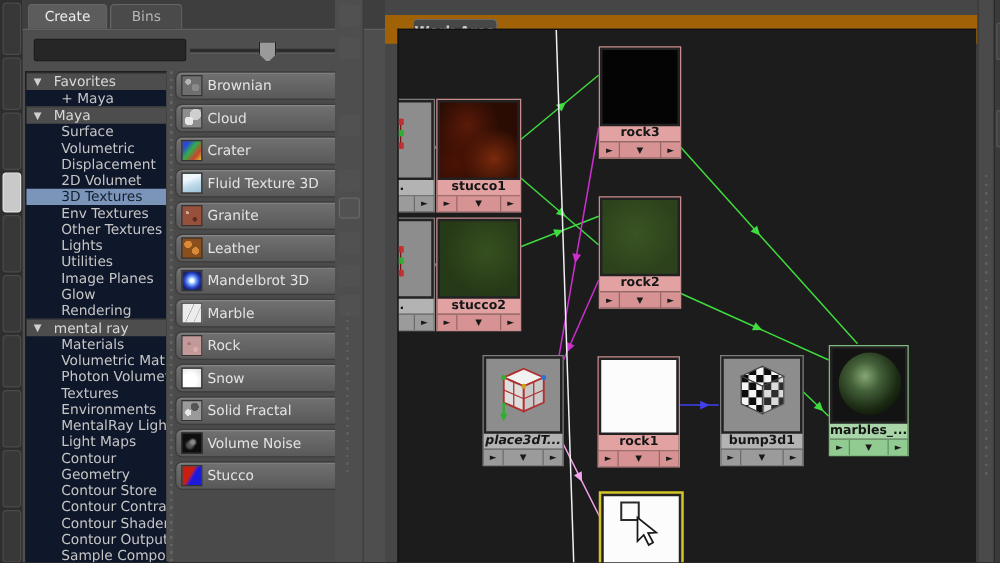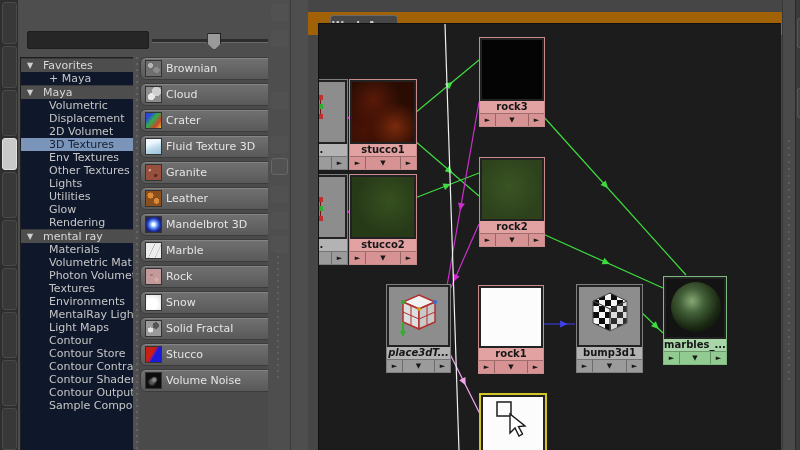--- a/index.html
+++ b/index.html
@@ -122,47 +122,54 @@
       <div class="edge-seg lit" style="top: 138px; height: 30px;"></div>
       <div class="edge-seg" style="top: 172px; height: 44px;"></div>
       <div class="edge-seg" style="top: 220px; height: 44px;"></div>
       <div class="edge-seg" style="top: 268px; height: 40px;"></div>
       <div class="edge-seg" style="top: 312px; height: 44px;"></div>
       <div class="edge-seg" style="top: 360px; height: 44px;"></div>
       <div class="edge-seg" style="top: 408px; height: 40px;"></div>
     </div>
 
   <div class="left-pane">
+    <div class="tab-bar">
+      <div class="tab active tab-create">Create</div>
+      <div class="tab inactive tab-bins">Bins</div>
+    </div>
     <input class="search-box" type="text" value="" placeholder="" style="">
     <div class="zoom-slider">
       <div class="slider-handle"></div>
     </div>
     <div class="tree" id="tree">
         <div class="tree-row header"><span class="tri">▼</span>Favorites</div>
         <div class="tree-row">+ Maya</div>
         <div class="tree-row header"><span class="tri">▼</span>Maya</div>
+        <div class="tree-row">Surface</div>
         <div class="tree-row">Volumetric</div>
         <div class="tree-row">Displacement</div>
         <div class="tree-row">2D Volumet</div>
         <div class="tree-row selected">3D Textures</div>
         <div class="tree-row">Env Textures</div>
         <div class="tree-row">Other Textures</div>
         <div class="tree-row">Lights</div>
         <div class="tree-row">Utilities</div>
+        <div class="tree-row">Image Planes</div>
         <div class="tree-row">Glow</div>
         <div class="tree-row">Rendering</div>
         <div class="tree-row header"><span class="tri">▼</span>mental ray</div>
         <div class="tree-row">Materials</div>
         <div class="tree-row">Volumetric Mat...</div>
         <div class="tree-row">Photon Volumet...</div>
         <div class="tree-row">Textures</div>
         <div class="tree-row">Environments</div>
         <div class="tree-row">MentalRay Lights</div>
         <div class="tree-row">Light Maps</div>
         <div class="tree-row">Contour</div>
+        <div class="tree-row">Geometry</div>
         <div class="tree-row">Contour Store</div>
         <div class="tree-row">Contour Contrast</div>
         <div class="tree-row">Contour Shader</div>
         <div class="tree-row">Contour Output</div>
         <div class="tree-row">Sample Compo...</div>
       </div>
     <div class="tree-scroll"></div>
     <div class="tex-list" id="texList">
         <div class="tex-item">
           <span class="tex-icon brownian-icon"></span>
@@ -202,26 +209,26 @@
         </div>
         <div class="tex-item">
           <span class="tex-icon snow-icon"></span>
           <span class="tex-label">Snow</span>
         </div>
         <div class="tex-item">
           <span class="tex-icon solid-fractal-icon"></span>
           <span class="tex-label">Solid Fractal</span>
         </div>
         <div class="tex-item">
+          <span class="tex-icon volume-noise-icon"></span>
+          <span class="tex-label">Volume Noise</span>
+        </div>
+        <div class="tex-item">
           <span class="tex-icon stucco-icon"></span>
           <span class="tex-label">Stucco</span>
-        </div>
-        <div class="tex-item">
-          <span class="tex-icon volume-noise-icon"></span>
-          <span class="tex-label">Volume Noise</span>
         </div>
       </div>
     <div class="list-scroll"></div>
   </div>
 
   <div class="side-toolbar" id="sideToolbar">
     <div class="st-dots"></div>
   <div class="st-icon" style="top: 4px;"></div>
       <div class="st-icon" style="top: 30px;"></div>
       <div class="st-icon" style="top: 92px;"></div>

